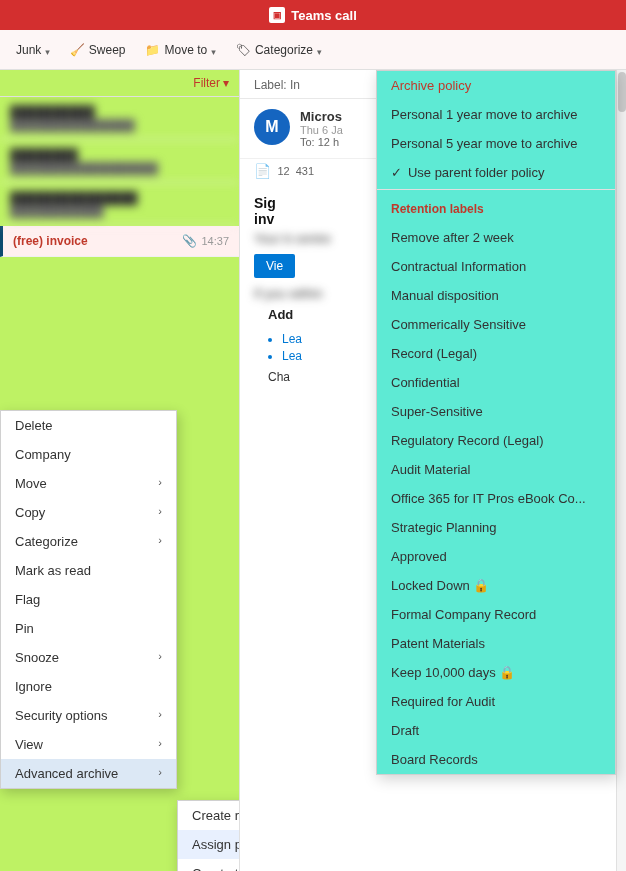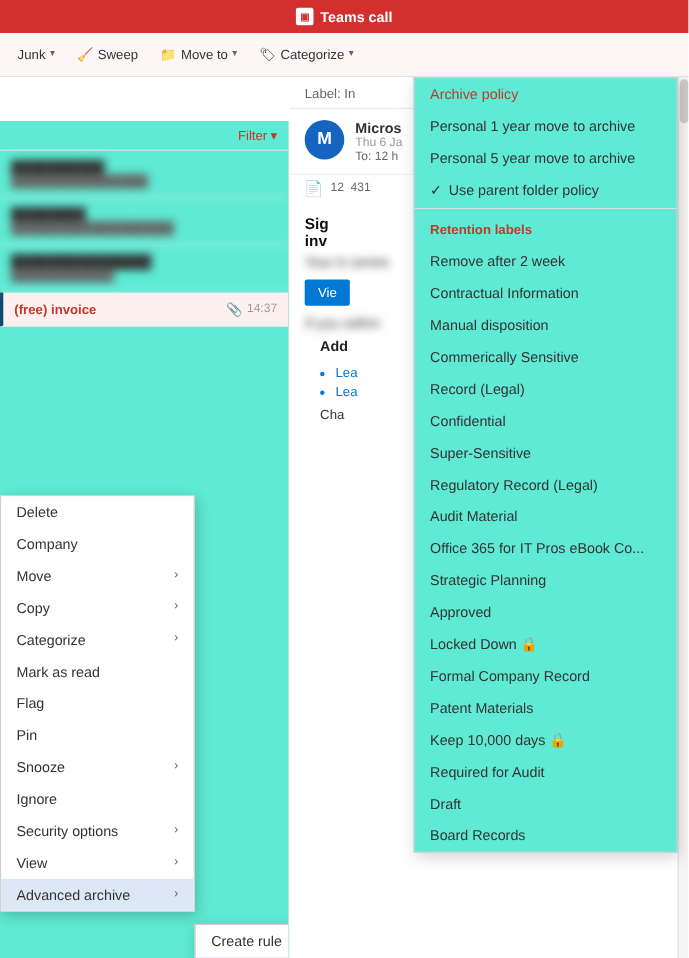--- a/index.html
+++ b/index.html
@@ -50,46 +50,45 @@
       height: 40px;
       background: #fdf6f6;
       border-bottom: 1px solid #e0e0e0;
       display: flex;
       align-items: center;
       padding: 0 8px;
       gap: 4px;
     }
     .toolbar-btn {
       display: flex;
-      align-items: flex-start;
+      align-items: flex-end;
       gap: 4px;
       padding: 4px 8px;
       border: none;
       background: transparent;
       cursor: pointer;
       font-size: 12px;
       color: #333;
       border-radius: 2px;
     }
     .chevron { font-size: 9px; color: #666; }
 
     
     .main-layout {
       display: flex;
       height: calc(871px - 70px);
     }
 
     
     .email-list {
-      width: 263px;
+      width: 240px;
       border-right: 1px solid #e0e0e0;
-      background: #5eead4;
+      background: #bef264;
       position: relative;
       overflow: hidden;
-      margin-top: 40px;
     }
     .filter-bar {
       padding: 6px 10px;
       border-bottom: 1px solid #e0e0e0;
       display: flex;
       justify-content: flex-end;
     }
     .filter-btn {
       color: #c0392b;
       font-size: 12px;

